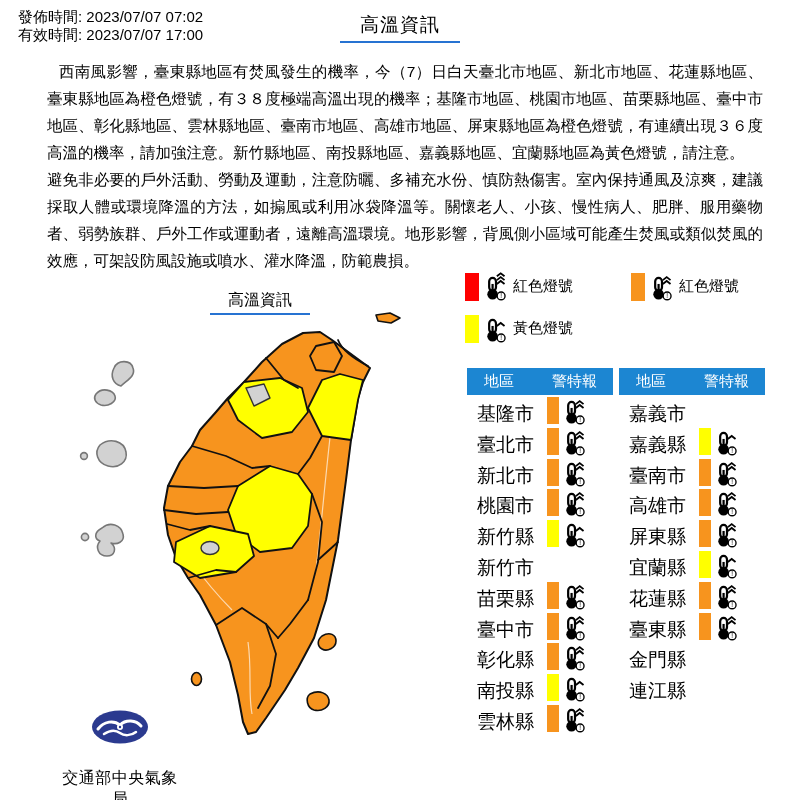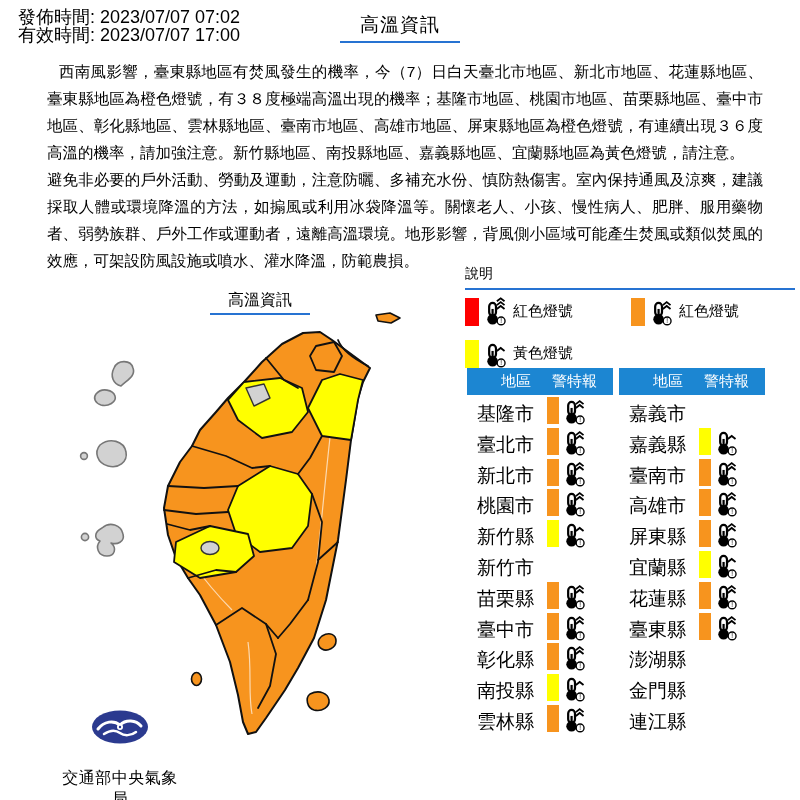--- a/index.html
+++ b/index.html
@@ -1,19 +1,19 @@
 <!DOCTYPE html>
 <html style="--c-red: #FE0000; --c-orange: #F7941E; --c-yellow: #FFFF00; --c-header_blue: #1C86D2; --c-underline_blue: #2673D2; --c-map_gray: #D2D2D2; --c-logo_navy: #2B3A8F;"><head>
 <meta charset="utf-8">
 <style>
   html,body{margin:0;padding:0;background:#fff;}
   #screen{position:relative;width:800px;height:800px;background:#fff;overflow:hidden;
           font-family:"Liberation Sans",sans-serif;color:#000;}
   
-  .meta{position:absolute;left:18px;top:8px;font-size:18px;line-height:18px;}
+  .meta{position:absolute;left:18px;top:8px;font-size:15px;line-height:18px;}
   
   .title{position:absolute;left:340px;top:12px;width:120px;text-align:center;
          font-size:19px;letter-spacing:1px;}
   .title .t-underline{display:block;margin-top:3px;border-bottom:2px solid var(--c-underline_blue);}
   
   .bodytext{position:absolute;left:47px;top:58px;width:716px;font-size:15.5px;
             line-height:27px;text-align:justify;}
   .bodytext p{margin:0;}
   .bodytext p.p1{text-indent:12px;}
   
@@ -30,21 +30,21 @@
   .legend{position:absolute;left:465px;top:265px;width:330px;}
   .legend .ltitle{font-size:14px;padding-bottom:5px;border-bottom:2px solid var(--c-underline_blue);}
   .lrow{position:relative;height:42px;}
   .litem{position:absolute;top:7px;display:flex;align-items:center;gap:5px;font-size:15px;}
   .litem.col2{left:166px;}
   
   .wtable{position:absolute;top:368px;width:146px;}
   .wtable.left{left:467px;} .wtable.right{left:619px;}
   .thead{height:27px;background:var(--c-header_blue);color:#fff;font-size:15px;
          display:flex;align-items:center;position:relative;}
-  .thead .h1{padding-left:34px;} .thead .h2{position:absolute;left:85px;}
+  .thead .h1{padding-left:17px;} .thead .h2{position:absolute;left:85px;}
   .trow{position:relative;height:30.8px;}
   .trow:first-child{margin-top:4px;}
   .rname{position:absolute;left:10px;top:6px;font-size:19px;}
   .rwarn{position:absolute;left:80px;top:1px;height:29px;display:flex;align-items:center;gap:4px;}
   .sw{display:inline-block;width:12px;height:27px;}
   .litem .sw{width:14px;height:28px;}
   .thm{display:inline-flex;align-items:center;}
   
   .logo{position:absolute;left:55px;top:708px;width:130px;text-align:center;}
   .logo .agency{font-size:16px;margin-top:16px;letter-spacing:.5px;}
@@ -113,21 +113,20 @@
     <path class="bd" d="M238,310 L220,334 208,348"></path>
     <path class="bd" d="M196,334 L206,364 200,396 188,418"></path>
 
     <path class="co" style="stroke-width:1.6" d="M306,25 L320,23 330,28 321,33 308,31 Z"></path>
     <ellipse class="co" style="stroke-width:1.6" cx="126.5" cy="389" rx="5" ry="6.5"></ellipse>
     <path class="co" style="stroke-width:1.6" d="M252,346 C260,341 266,345 266,351 C266,358 257,362 252,359 C247,356 247,350 252,346 Z"></path>
     <path class="co" style="stroke-width:1.6" d="M240,404 C250,399 258,404 259,410 C260,417 252,422 244,420 C237,418 235,408 240,404 Z"></path>
   </svg>
 
   <div class="legend">
-    <div class="ltitle">說明</div>
     <div class="lrow">
       <div class="litem">
           <span class="sw" style="background: rgb(254, 0, 0);"></span>
           <span class="thm">
             <svg viewBox="0 -4 26 34" width="24" height="29">
               <path d="M14 10 l4.5 -3.5 4.5 3.5" fill="none" stroke="#000" stroke-width="2.1"></path>
               <path d="M14 5.5 l4.5 -3.5 4.5 3.5" fill="none" stroke="#000" stroke-width="2.1"></path>
               <path d="M14 1 l4.5 -3.5 4.5 3.5" fill="none" stroke="#000" stroke-width="2.1"></path>
               <rect x="5" y="3" width="8" height="15" rx="4" fill="#fff" stroke="#000" stroke-width="2.6"></rect>
               <rect x="7.7" y="10" width="2.6" height="8" fill="#000"></rect>
@@ -469,24 +468,20 @@
               <path d="M14 10 l4.5 -3.5 4.5 3.5" fill="none" stroke="#000" stroke-width="2.1"></path>
               <path d="M14 5.5 l4.5 -3.5 4.5 3.5" fill="none" stroke="#000" stroke-width="2.1"></path>
               <rect x="5" y="3" width="8" height="15" rx="4" fill="#fff" stroke="#000" stroke-width="2.6"></rect>
               <rect x="7.7" y="10" width="2.6" height="8" fill="#000"></rect>
               <circle cx="9" cy="22" r="6.2" fill="#000"></circle>
               <circle cx="19" cy="24" r="4.6" fill="#fff" stroke="#000" stroke-width="1.6"></circle>
               <text x="19" y="26.8" font-size="7.5" text-anchor="middle" fill="#000">!</text>
             </svg>
           </span>
         </span>
-      </div>
-    <div class="trow">
-        <span class="rname">澎湖縣</span>
-        <span class="rwarn"></span>
       </div>
     <div class="trow">
         <span class="rname">金門縣</span>
         <span class="rwarn"></span>
       </div>
     <div class="trow">
         <span class="rname">連江縣</span>
         <span class="rwarn"></span>
       </div>
   </div>

